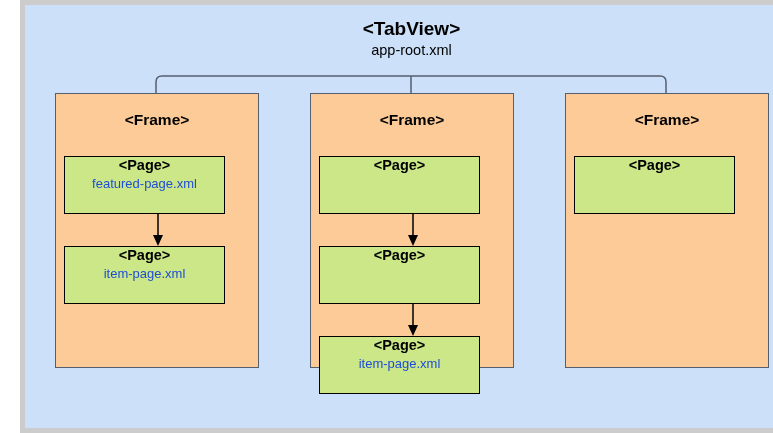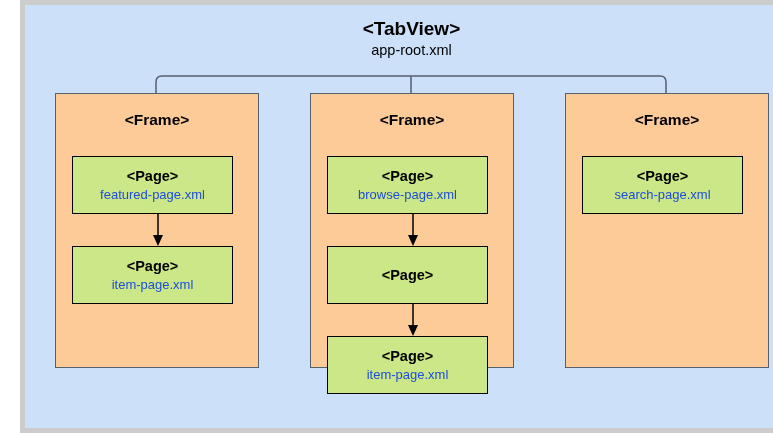--- a/index.html
+++ b/index.html
@@ -79,27 +79,27 @@
   #frame-0 { left: 30px;  width: 204px; }
   #frame-1 { left: 285px; width: 204px; }
   #frame-2 { left: 540px; width: 204px; }
 
   
   .page-box {
     position: absolute;
     box-sizing: border-box;
     background: #cce787;
     border: 1.5px solid #000000;
-    left: 16px;
+    left: 8px;
     width: 161px;
     height: 58px;
     display: flex;
     flex-direction: column;
     align-items: center;
-    justify-content: center;
+    justify-content: flex-start;
   }
   .page-box .tag {
     font-size: 14.5px;
     font-weight: bold;
     color: #000000;
     line-height: 1.15;
   }
   .page-box .file {
     font-size: 13px;
     font-weight: normal;
@@ -164,35 +164,33 @@
 
     <svg class="arrow-svg" viewBox="0 0 204 324" width="204" height="324">
       <line x1="102" y1="120" x2="102" y2="145" stroke="#000000" stroke-width="1.5"></line>
       <polygon points="102,152 97,141 107,141" fill="#000000"></polygon>
       <line x1="102" y1="210" x2="102" y2="235" stroke="#000000" stroke-width="1.5"></line>
       <polygon points="102,242 97,231 107,231" fill="#000000"></polygon>
     </svg>
 
     <div class="page-box slot-0">
       <span class="tag">&lt;Page&gt;</span>
-      <span class="file">browse-page.xml</span>
     </div>
 
     <div class="page-box slot-1">
       <span class="tag">&lt;Page&gt;</span>
     </div>
 
     <div class="page-box slot-2">
       <span class="tag">&lt;Page&gt;</span>
       <span class="file">item-page.xml</span>
     </div>
   </div>
 
   <div class="frame" id="frame-2">
     <div class="frame-label">&lt;Frame&gt;</div>
 
     <div class="page-box slot-0">
       <span class="tag">&lt;Page&gt;</span>
-      <span class="file">search-page.xml</span>
     </div>
   </div>
 
 </div>
 
 </body></html>

